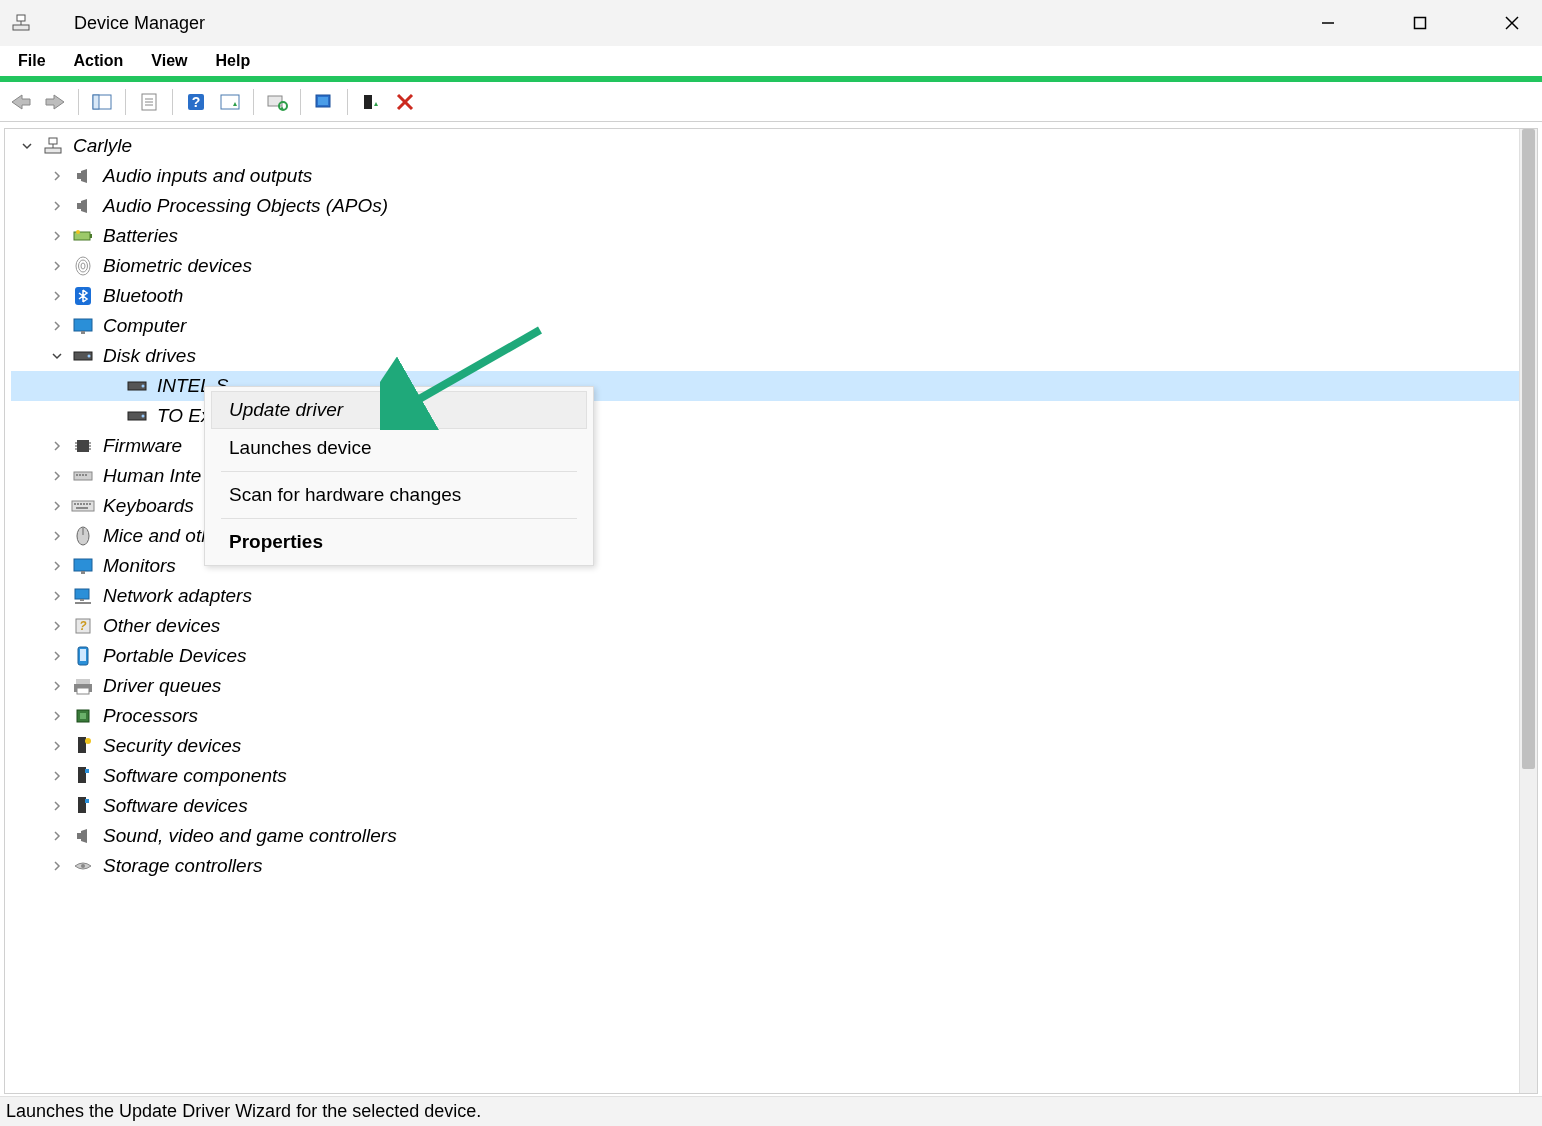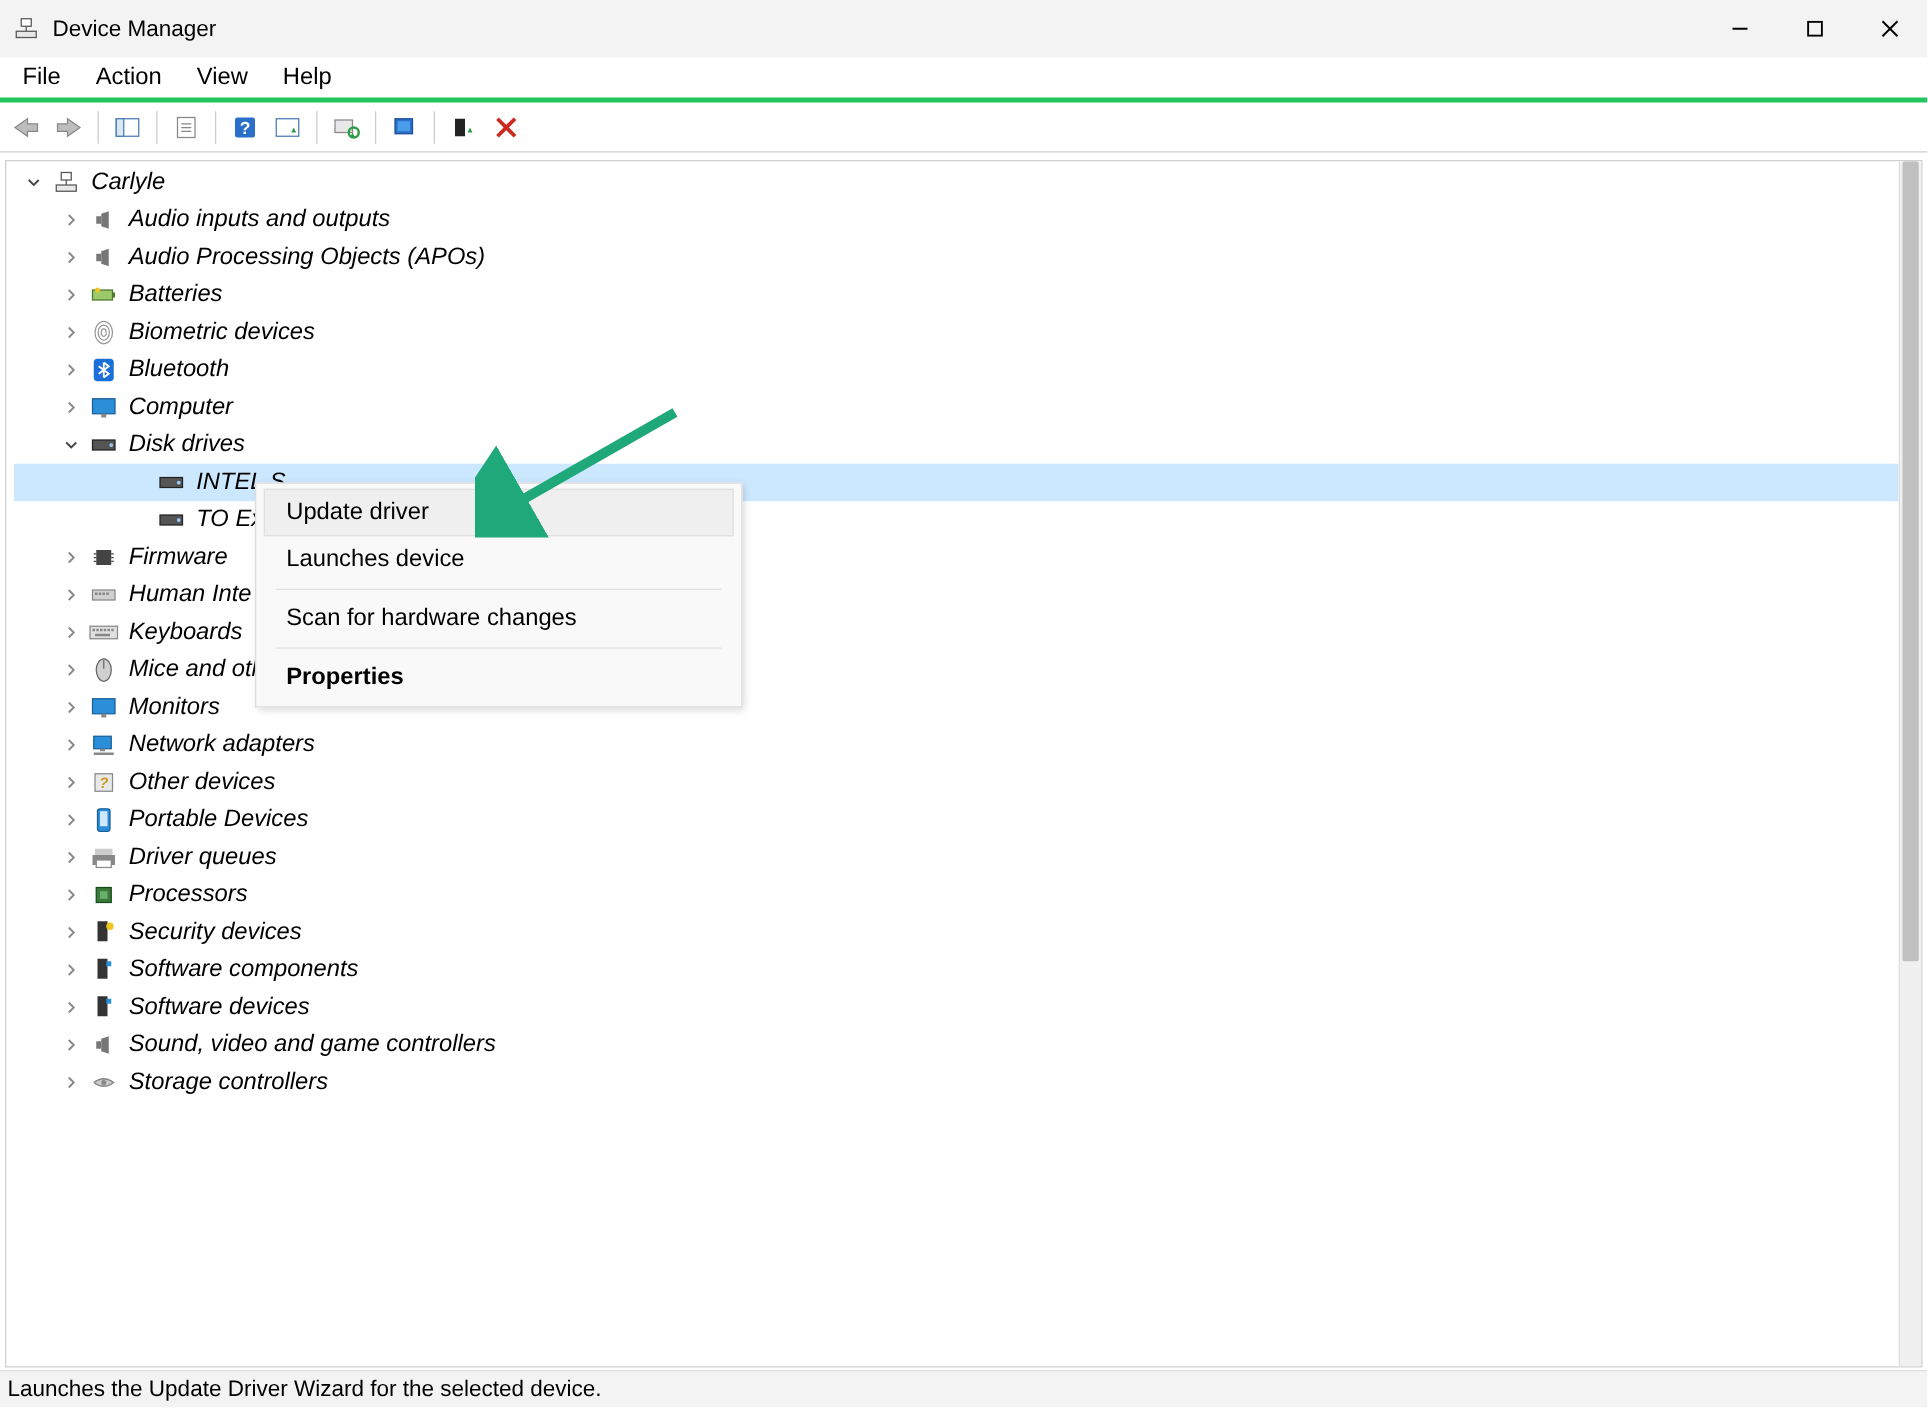--- a/index.html
+++ b/index.html
@@ -15,43 +15,45 @@
     overflow: hidden;
     position: relative;
   }
   
   .titlebar {
     display: flex;
     align-items: center;
     height: 46px;
     background: #f3f3f3;
     padding: 0 0 0 10px;
+    gap: 32px;
   }
   .titlebar .app-icon {
     width: 22px; height: 22px; margin-right: 10px;
     display: flex; align-items: center; justify-content: center;
   }
   .titlebar .title {
     flex: 0 0 auto;
     font-size: 18px;
   }
   .titlebar .spacer { flex: 1; }
   .winbtn {
     width: 60px; height: 46px;
     display: flex; align-items: center; justify-content: center;
   }
   
   .menubar {
     display: flex;
     align-items: center;
     height: 36px;
     padding: 0 4px;
-    border-bottom: 4px solid #22c55e;
-    font-size: 19px;
+    border-bottom: 6px solid #22c55e;
+    font-size: 16px;
     gap: 0;
+    font-weight: bold;
   }
   .menubar .menu-item { padding: 6px 14px; }
   
   .toolbar {
     display: flex;
     align-items: center;
     height: 40px;
     padding: 4px 6px;
     gap: 4px;
     border-bottom: 1px solid #d0d0d0;
@@ -134,20 +136,21 @@
     padding: 4px 6px;
   }
   .cm-item {
     padding: 8px 18px;
     font-size: 19px;
   }
   .cm-item.hover {
     background: #efefef;
     border: 1px solid #e0e0e0;
     padding: 7px 17px;
+    font-style: italic;
   }
   .cm-item.bold { font-weight: 700; }
   .cm-sep {
     height: 1px; background: #e0e0e0; margin: 4px 10px;
   }
   
   .anno-arrow {
     position: absolute;
     left: 380px; top: 320px;
     pointer-events: none;

